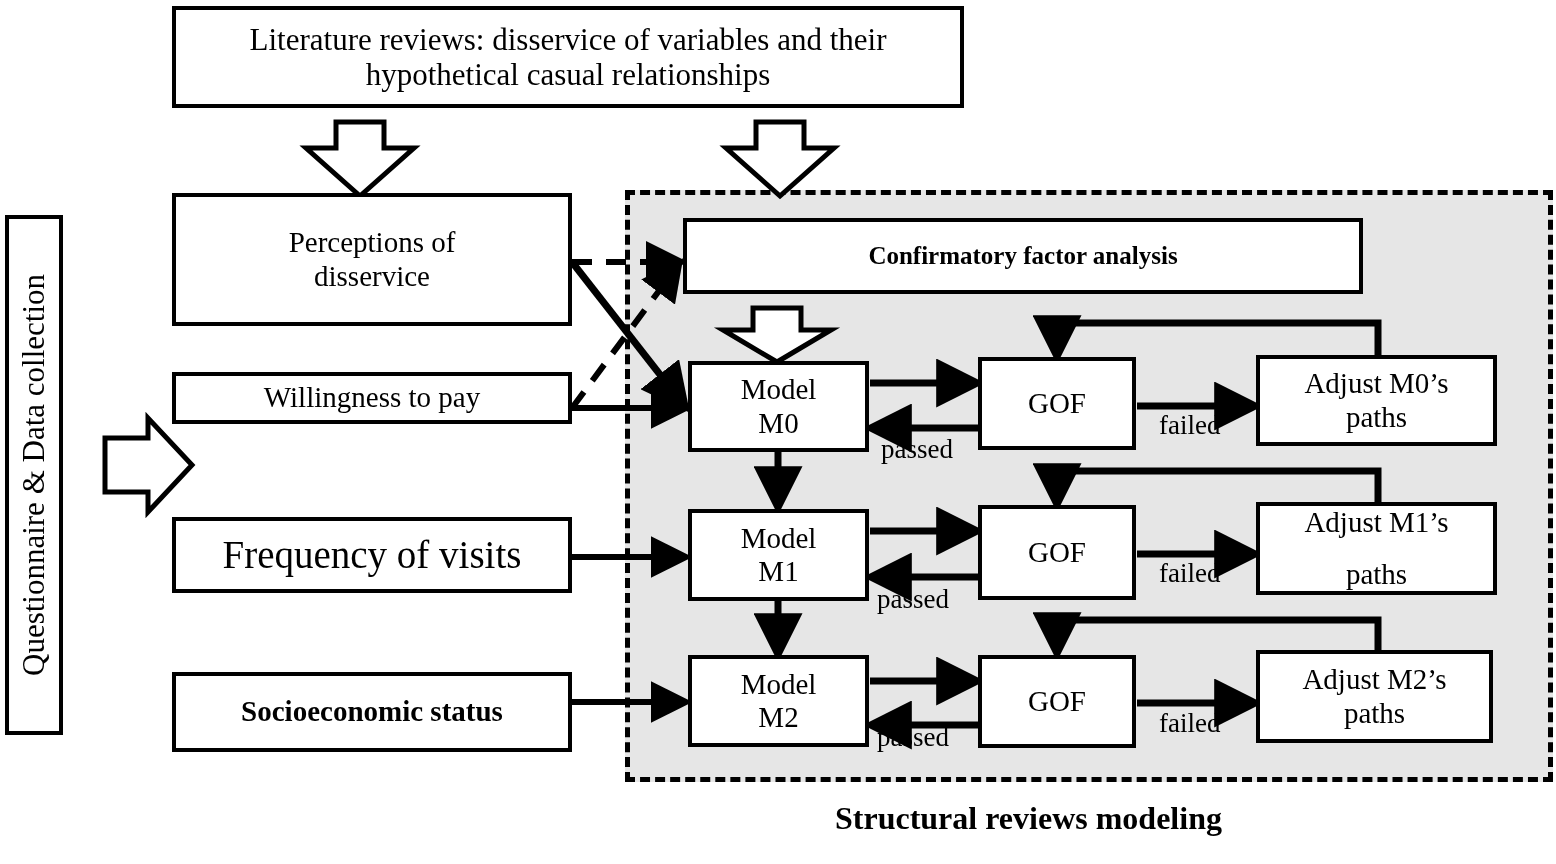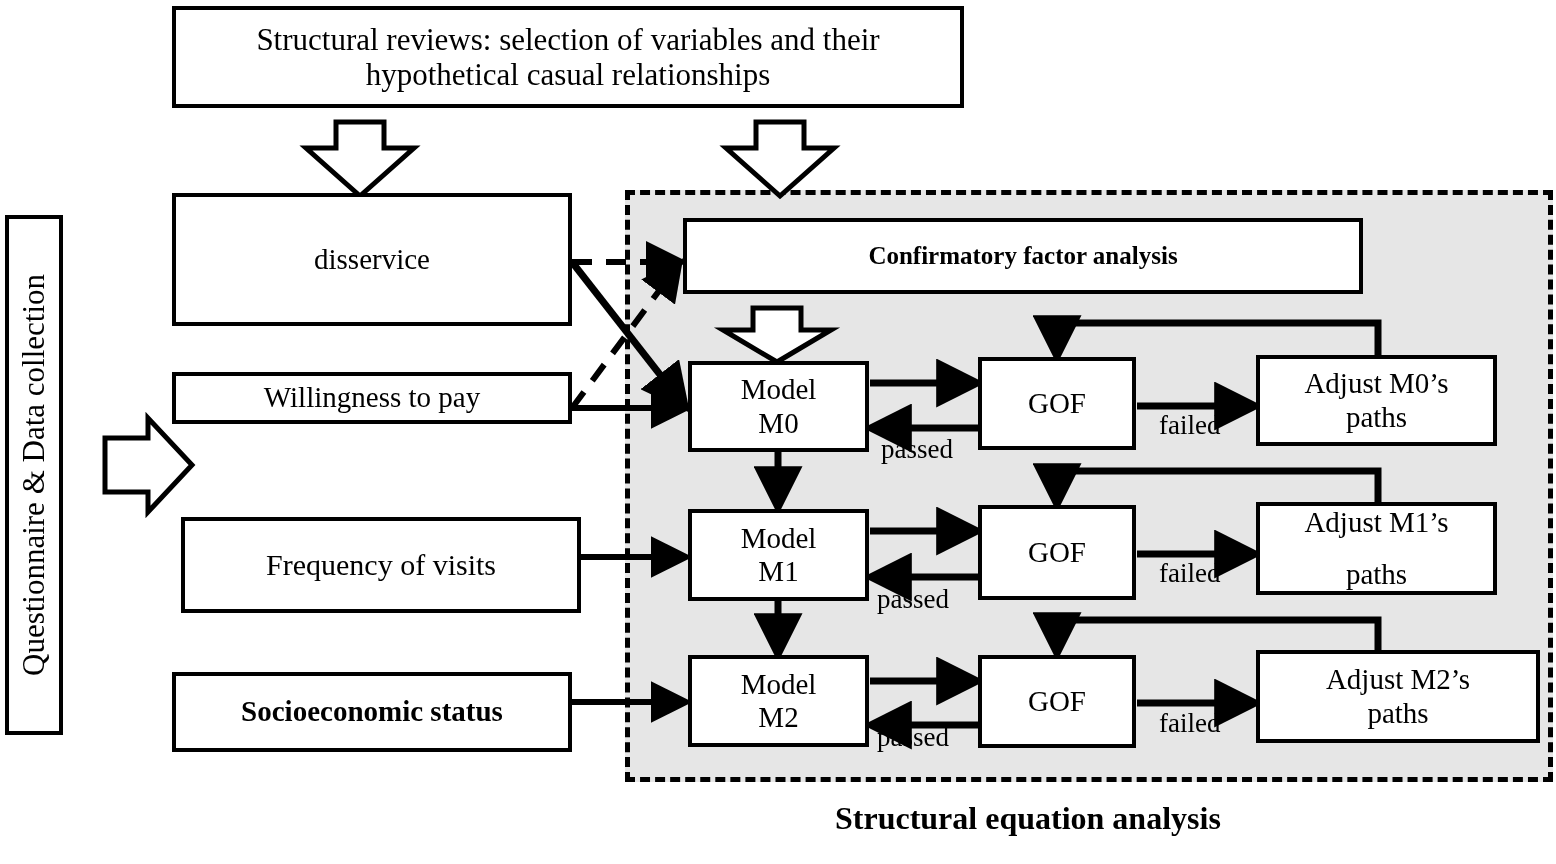--- a/index.html
+++ b/index.html
@@ -85,37 +85,38 @@
     <path class="fat" marker-end="url(#ah)" d="M 1137,554 L 1252,554"></path>
     <path class="fat" marker-end="url(#ah)" d="M 1378,503 L 1378,471 L 1057,471 L 1057,501"></path>
 
     <path class="fat" marker-end="url(#ah)" d="M 870,681 L 974,681"></path>
     <path class="fat" marker-end="url(#ah)" d="M 978,725 L 874,725"></path>
     <path class="fat" marker-end="url(#ah)" d="M 1137,703 L 1252,703"></path>
     <path class="fat" marker-end="url(#ah)" d="M 1378,651 L 1378,620 L 1057,620 L 1057,650"></path>
   </svg>
 
   <div class="box" id="lit-box" style="left:172px;top:6px;width:792px;height:102px;font-size:31px;flex-direction:column;">
-    <span>Structural reviews: selection of variables and their</span>
+    <span>Literature reviews: disservice of variables and their</span>
     <span>hypothetical casual relationships</span>
   </div>
 
   <div id="vert-label">
     <span class="vtxt">Questionnaire &amp; Data collection</span>
   </div>
 
   <div class="box" style="left:172px;top:193px;width:400px;height:133px;font-size:29px;flex-direction:column;">
+    <span>Perceptions of</span>
     <span>disservice</span>
   </div>
 
   <div class="box" style="left:172px;top:372px;width:400px;height:52px;font-size:29px;">
     <span>Willingness to pay</span>
   </div>
 
-  <div class="box" style="left:172px;top:517px;width:400px;height:96px;font-size:30px;margin-left:9px;">
+  <div class="box" style="left:172px;top:517px;width:400px;height:76px;font-size:39px;">
     <span>Frequency of visits</span>
   </div>
 
   <div class="box" style="left:172px;top:672px;width:400px;height:80px;font-size:29px;font-weight:bold;">
     <span>Socioeconomic status</span>
   </div>
 
   <div class="box" style="left:683px;top:218px;width:680px;height:76px;font-size:25px;font-weight:bold;">
     <span>Confirmatory factor analysis</span>
   </div>
@@ -148,22 +149,22 @@
   <span class="lbl" style="left:877px;top:584px;">passed</span>
   <span class="lbl" style="left:1159px;top:558px;">failed</span>
 
   <div class="box" style="left:688px;top:655px;width:181px;height:92px;font-size:29px;flex-direction:column;">
     <span>Model</span>
     <span>M2</span>
   </div>
   <div class="box" style="left:978px;top:655px;width:158px;height:93px;font-size:29px;">
     <span>GOF</span>
   </div>
-  <div class="box" style="left:1256px;top:650px;width:284px;height:93px;font-size:29px;flex-direction:column;">
+  <div class="box" style="left:1256px;top:650px;width:237px;height:93px;font-size:29px;flex-direction:column;">
     <span>Adjust M2’s</span>
     <span>paths</span>
   </div>
   <span class="lbl" style="left:877px;top:722px;">passed</span>
   <span class="lbl" style="left:1159px;top:708px;">failed</span>
 
-  <div id="sem-caption">Structural equation analysis</div>
+  <div id="sem-caption">Structural reviews modeling</div>
 
 </div>
 
 </body></html>

